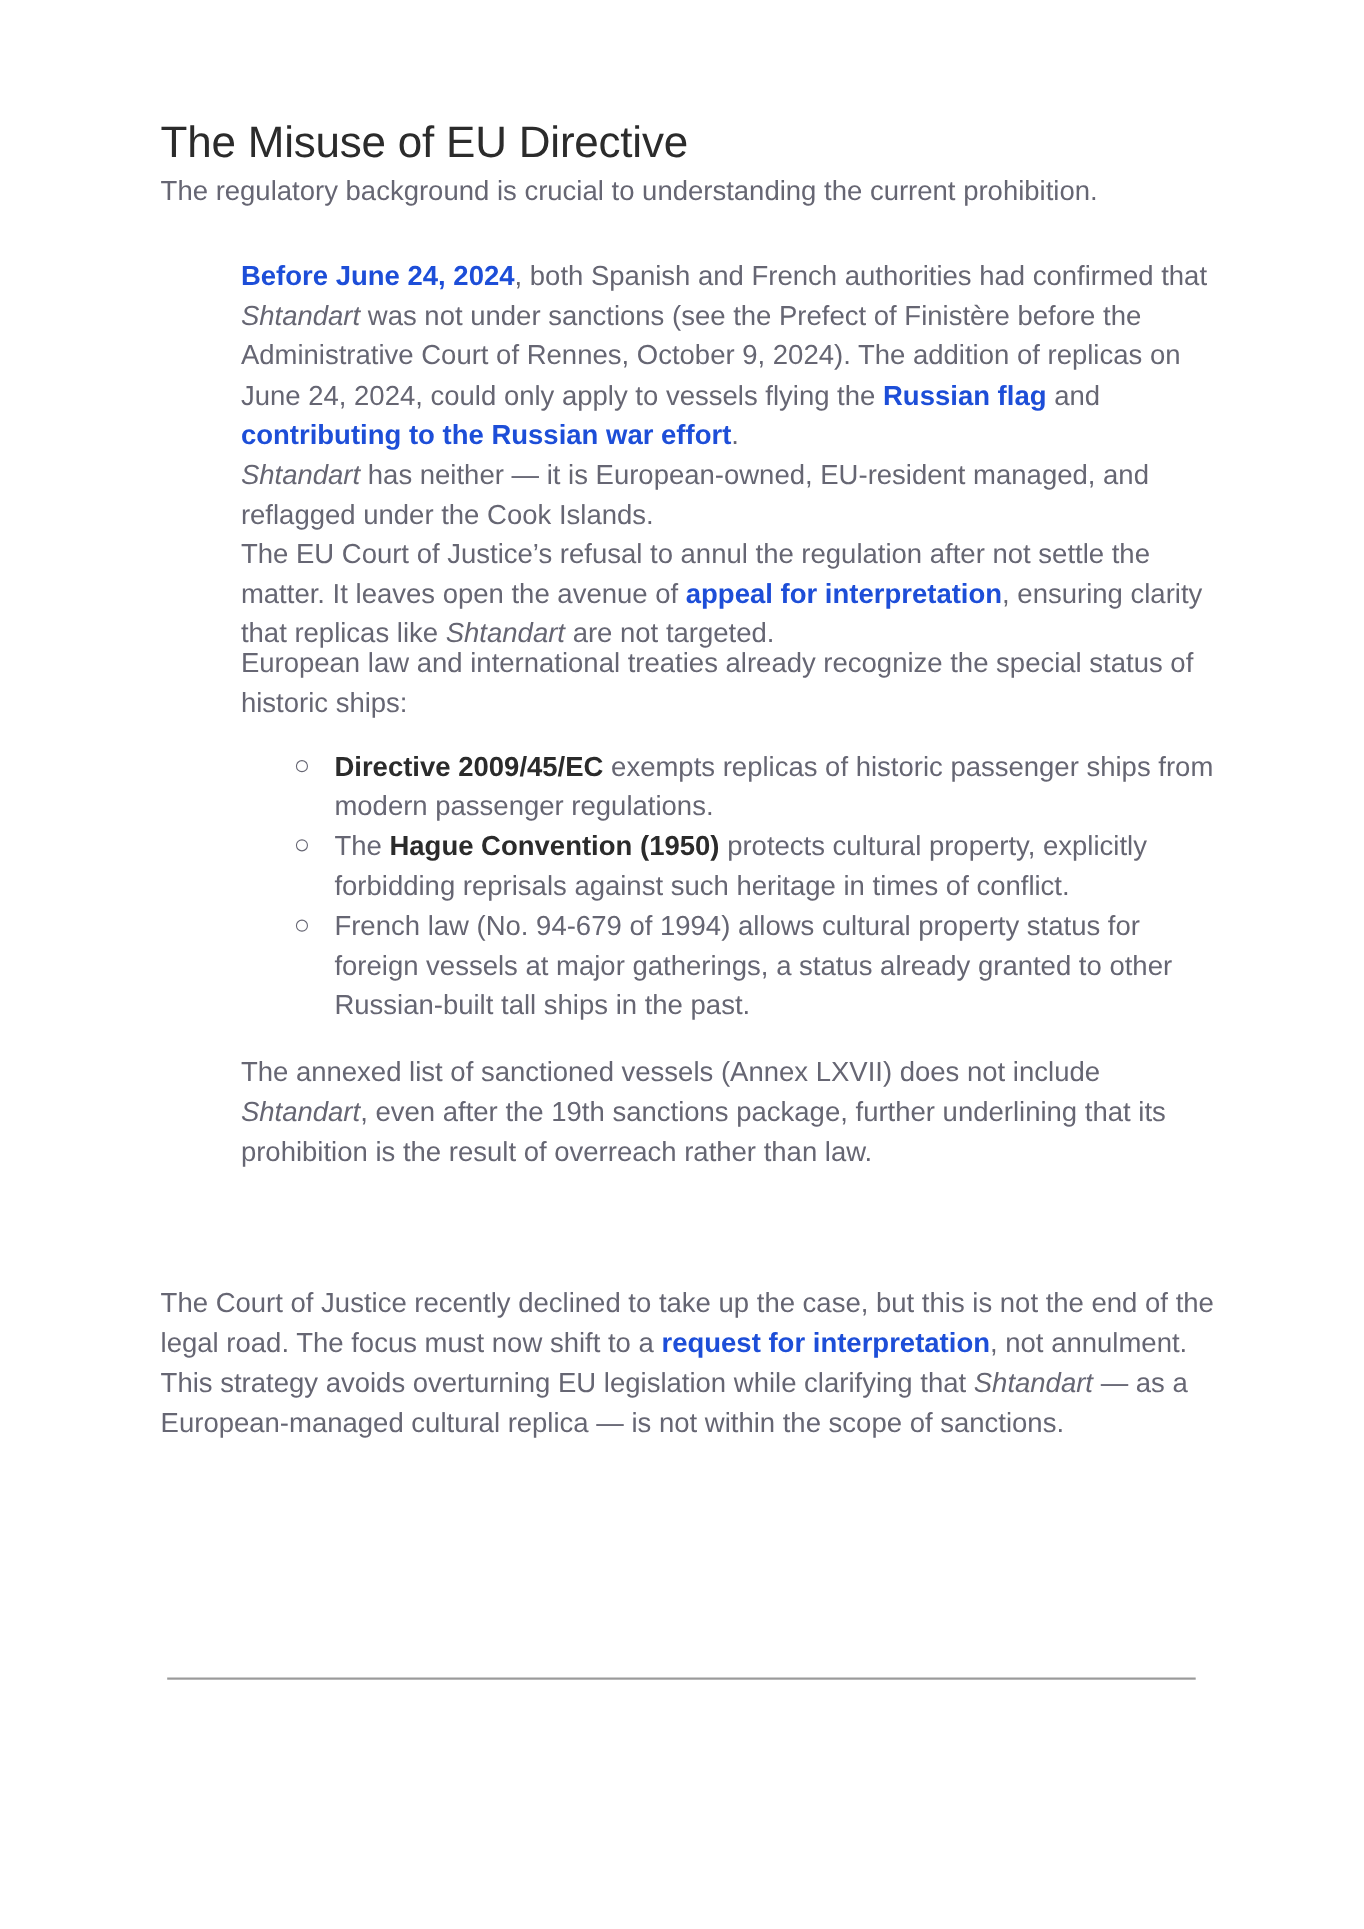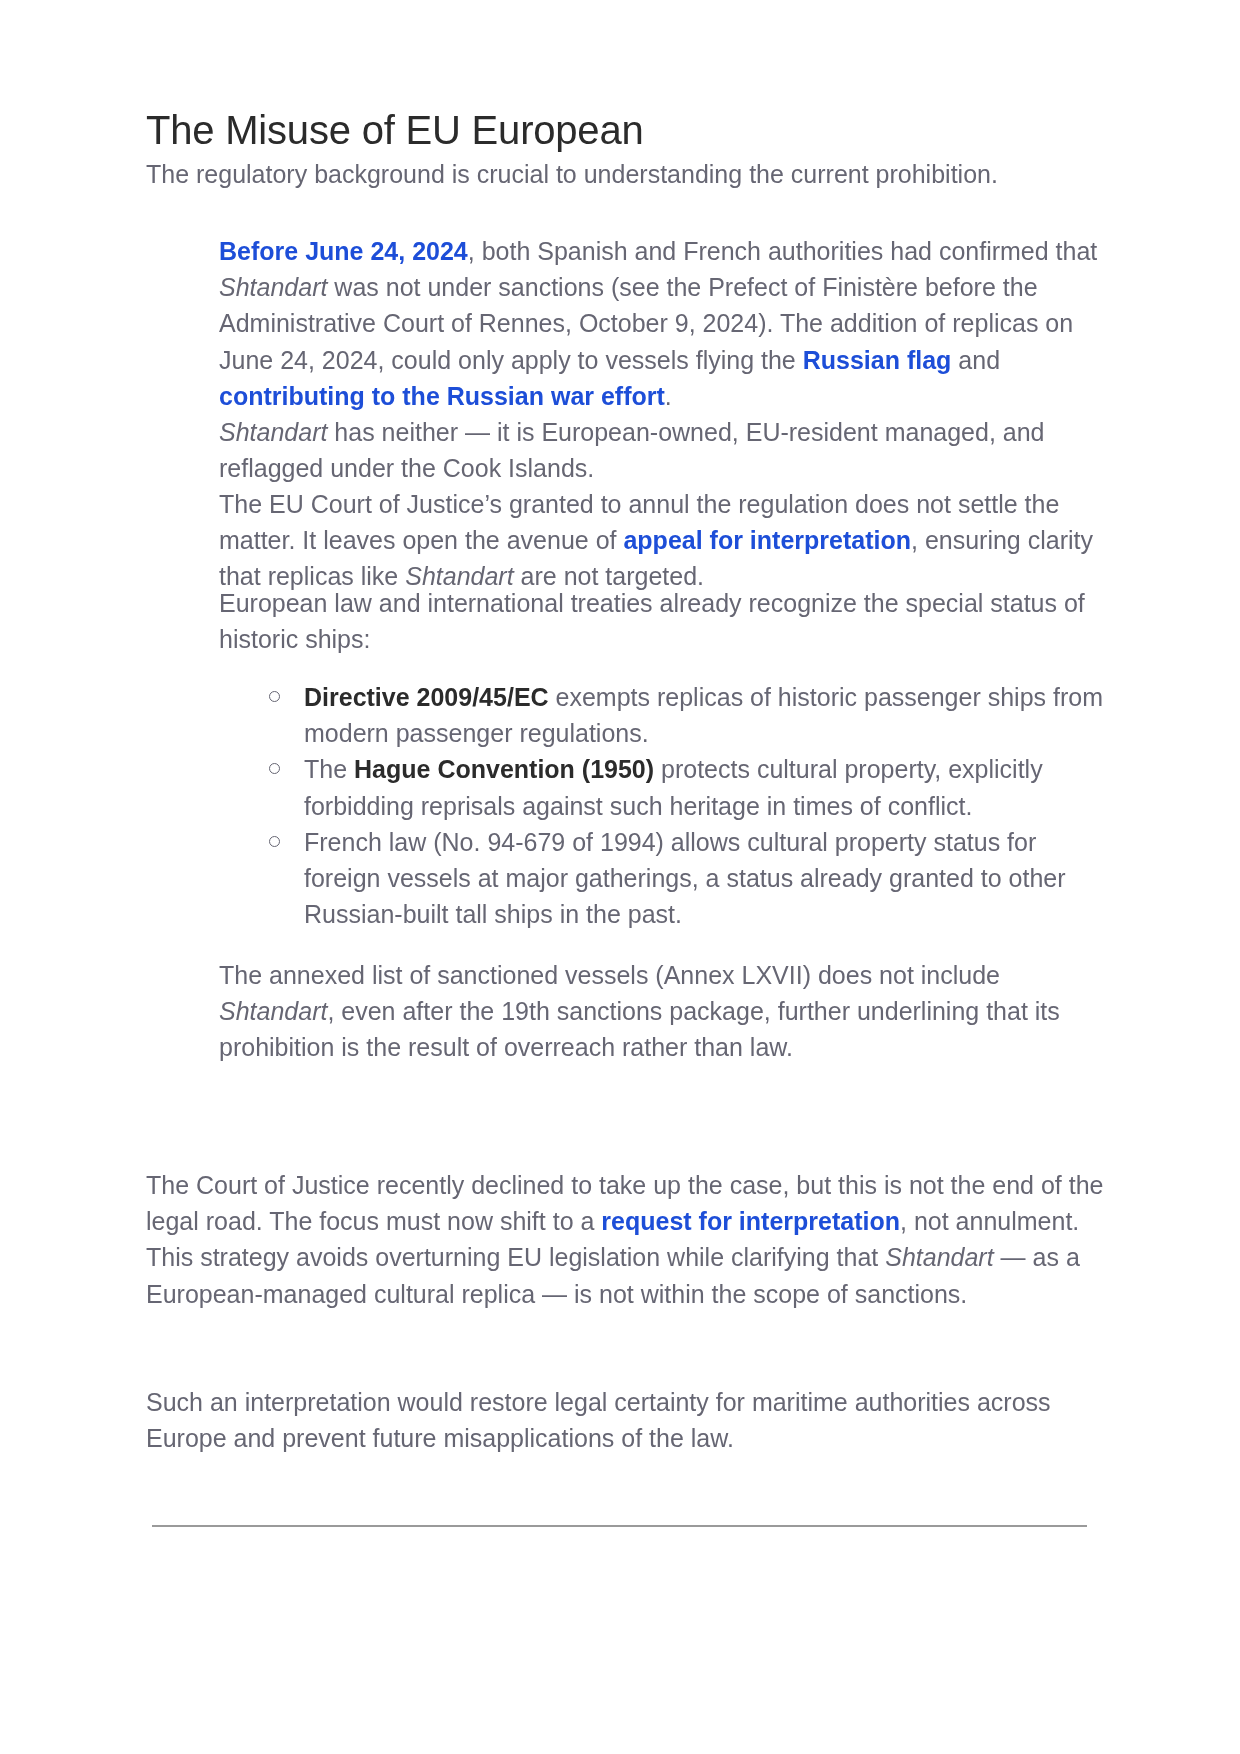--- a/index.html
+++ b/index.html
@@ -23,29 +23,29 @@
           border-top: 2px solid #9a9a9a; }
   .footer { position: absolute; left: 152px; width: 935px; top: 1548px; text-align: center;
             font-size: 19px; line-height: 28px; color: #111111; }
   .footer i { font-style: italic; }
 </style>
 </head>
 <body>
 
 <div class="page">
 
-  <h1 class="h1" style="top:106px;">The Misuse of EU European</h1>
+  <h1 class="h1" style="top:106px;">The Misuse of EU Directive</h1>
   <p class="sub" style="top:156px;">The regulatory background is crucial to understanding the current prohibition.</p>
 
   <p class="body indent" style="top:233px;">
     <b>Before June 24, 2024</b><span>, both Spanish and French authorities had confirmed that </span><i>Shtandart</i><span> was not under sanctions (see the Prefect of Finistère before the Administrative Court of Rennes, October 9, 2024). The addition of replicas on June 24, 2024, could only apply to vessels flying the </span><b>Russian flag</b><span> and </span><b>contributing to the Russian war effort</b><span>.</span><br><i>Shtandart</i><span> has neither — it is European-owned, EU-resident managed, and reflagged under the Cook Islands.</span>
   </p>
 
   <p class="body indent" style="top:486px;">
-    <span>The EU Court of Justice’s granted to annul the regulation does not settle the matter. It leaves open the avenue of </span><b>appeal for interpretation</b><span>, ensuring clarity that replicas like </span><i>Shtandart</i><span> are not targeted.</span>
+    <span>The EU Court of Justice’s refusal to annul the regulation after not settle the matter. It leaves open the avenue of </span><b>appeal for interpretation</b><span>, ensuring clarity that replicas like </span><i>Shtandart</i><span> are not targeted.</span>
   </p>
 
   <p class="body indent" style="top:585px;">European law and international treaties already recognize the special status of historic ships:</p>
 
   <ul class="list" style="top:667px;">
     <li>
       <span class="bullet"></span><span></span><b>Directive 2009/45/EC</b><span> exempts replicas of historic passenger ships from modern passenger regulations.</span>
     </li>
     <li>
       <span class="bullet"></span><span>The </span><b>Hague Convention (1950)</b><span> protects cultural property, explicitly forbidding reprisals against such heritage in times of conflict.</span>
@@ -57,18 +57,17 @@
 
   <p class="body indent" style="top:957px;">
     <span>The annexed list of sanctioned vessels (Annex LXVII) does not include </span><i>Shtandart</i><span>, even after the 19th sanctions package, further underlining that its prohibition is the result of overreach rather than law.</span>
   </p>
 
 
   <p class="body" style="top:1167px; left:146px; width:960px;">
     <span>The Court of Justice recently declined to take up the case, but this is not the end of the legal road. The focus must now shift to a </span><b>request for interpretation</b><span>, not annulment. This strategy avoids overturning EU legislation while clarifying that </span><i>Shtandart</i><span> — as a European-managed cultural replica — is not within the scope of sanctions.</span>
   </p>
 
-  <p class="body" style="top:1384px; left:146px; width:960px;">Such an interpretation would restore legal certainty for maritime authorities across Europe and prevent future misapplications of the law.</p>
 
   <div class="rule"></div>
 
 
 </div>
 
 </body></html>

